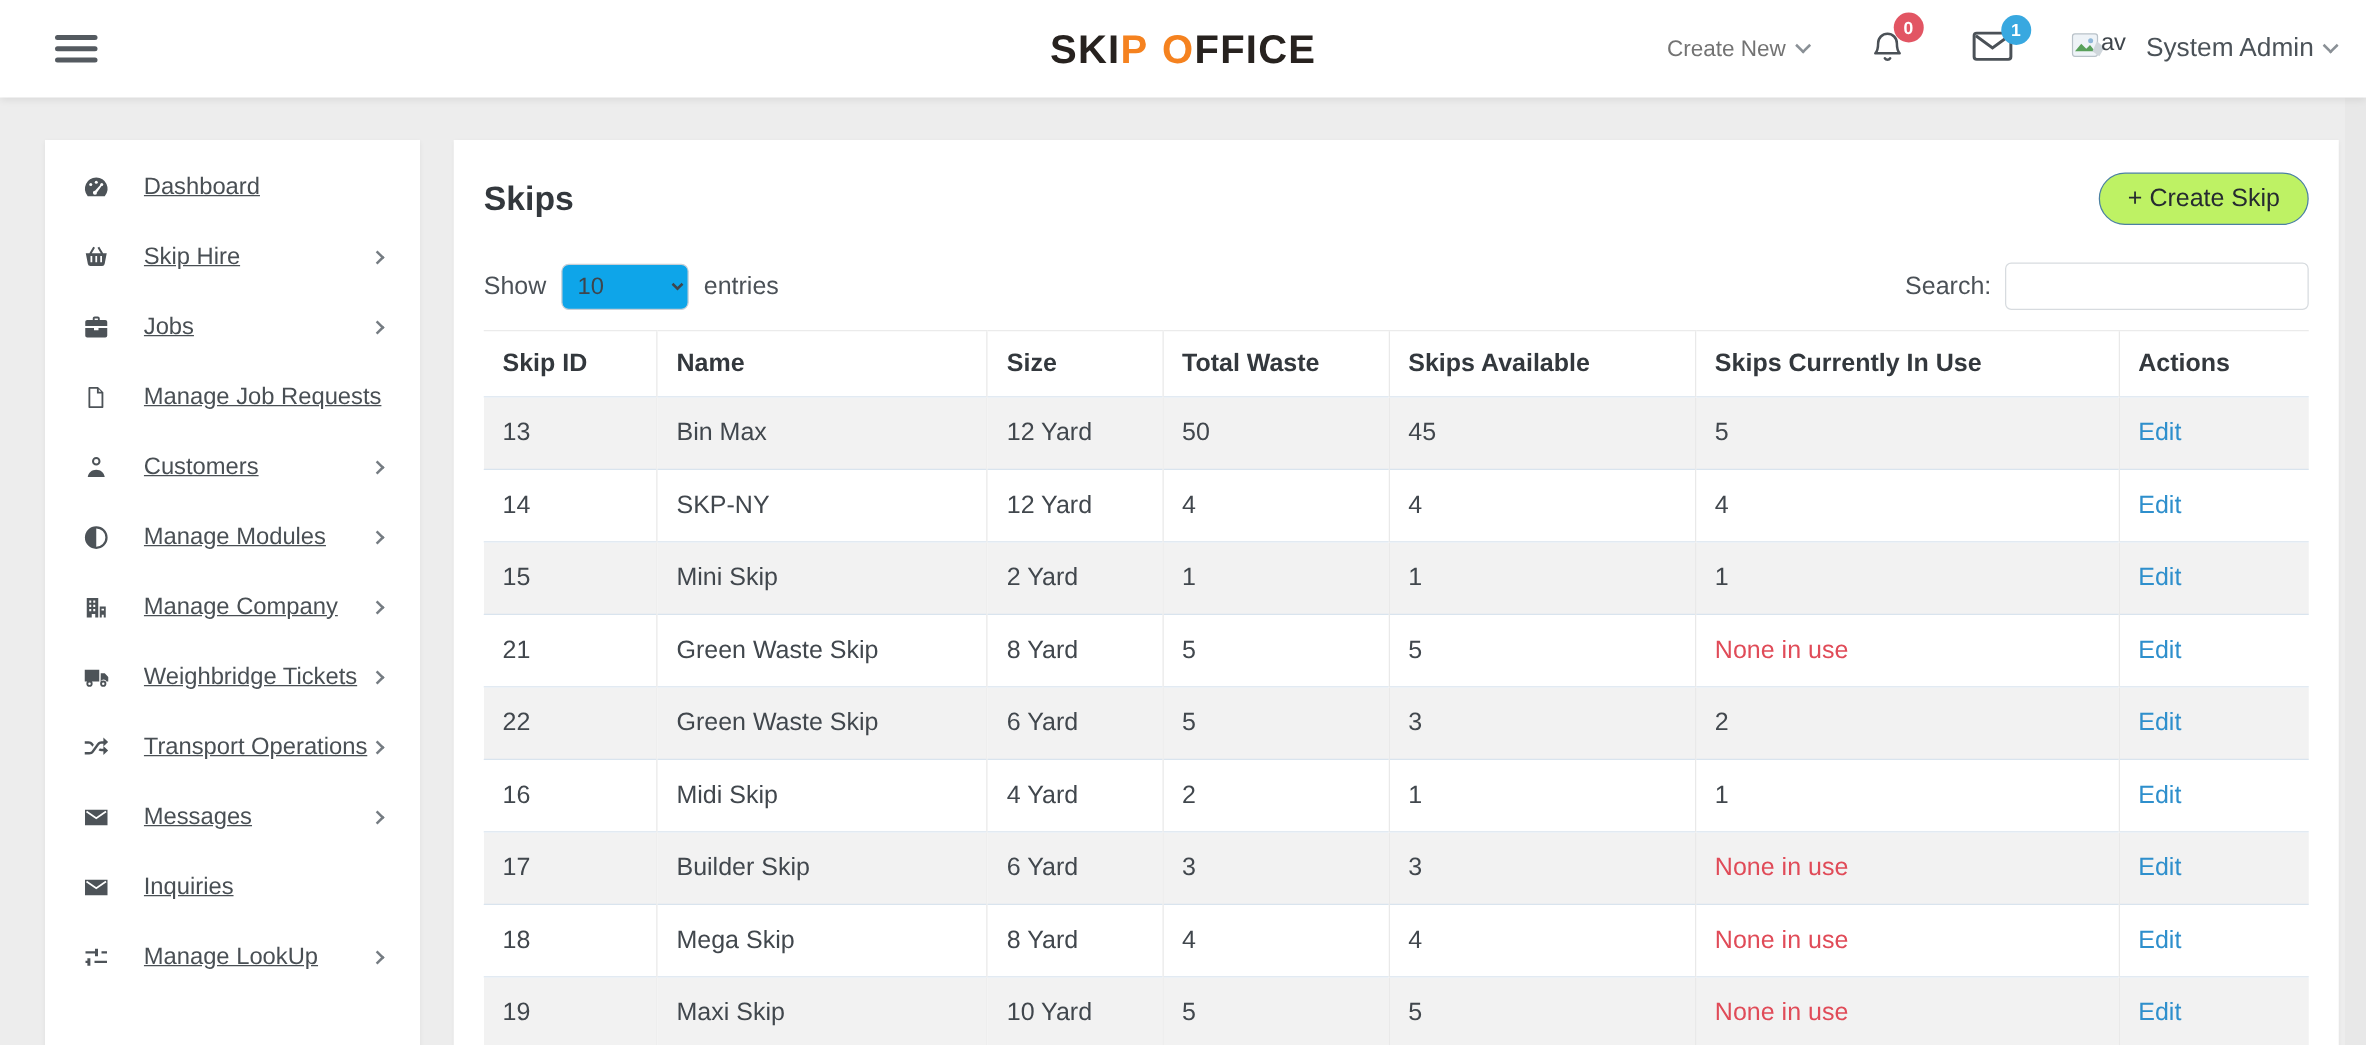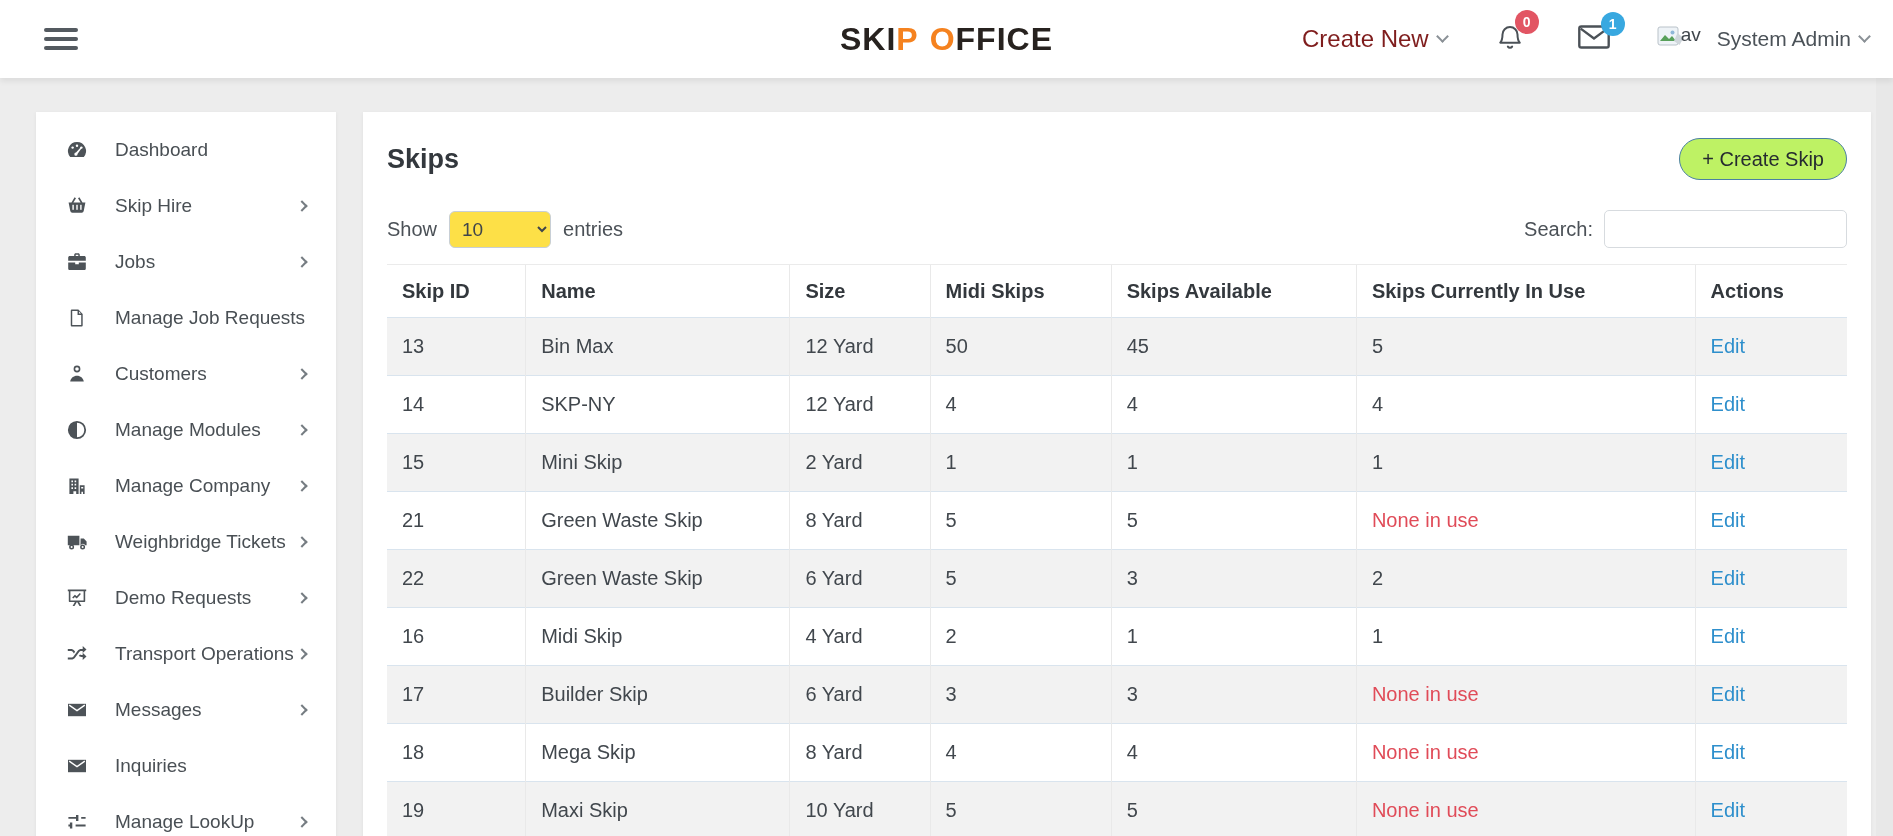--- a/index.html
+++ b/index.html
@@ -14,51 +14,51 @@
   }
   
   .header{position:absolute;top:0;left:0;width:1893px;height:78px;background:#fff;
     box-shadow:0 3px 6px rgba(0,0,0,.08);display:flex;align-items:center;z-index:10;}
   .hamburger{margin-left:44px;width:34px;cursor:pointer;}
   .hamburger span{display:block;height:4px;background:#545a60;border-radius:2px;margin:5px 0;}
   .logo{position:absolute;left:50%;transform:translateX(-50%);font-size:32px;font-weight:800;
     letter-spacing:1px;white-space:nowrap;user-select:none;}
   .logo .dark{color:#27221f;} .logo .orange{color:var(--brand-orange);} .logo .gap{margin-left:11px;}
   .header-right{margin-left:auto;display:flex;align-items:center;margin-right:24px;}
-  .create-new{display:flex;align-items:center;color:#7f1d1d;font-size:24px;cursor:pointer;margin-right:48px;}
+  .create-new{display:flex;align-items:center;color:#737373;font-size:18px;cursor:pointer;margin-right:48px;}
   .chev{width:9px;height:9px;border-right:2px solid #8a9096;border-bottom:2px solid #8a9096;
     transform:rotate(45deg);margin-left:9px;margin-top:-5px;}
   .icon-wrap{position:relative;cursor:pointer;}
   .icon-wrap.bell{margin-right:52px;}
   .icon-wrap.mail{margin-right:46px;}
   .badge{position:absolute;top:-11px;right:-14px;min-width:24px;height:24px;padding:0 4px;border-radius:12px;
     color:#fff;font-size:14px;font-weight:bold;display:flex;align-items:center;justify-content:center;}
   .badge.red{background:var(--badge-red);} .badge.blue{background:var(--badge-blue);}
   .avatar{display:flex;align-items:flex-start;margin-right:16px;cursor:pointer;}
   .avatar .alt{font-size:19px;color:#3f454b;margin-left:-4px;}
   .user-menu{display:flex;align-items:center;color:#4b5258;font-size:21px;cursor:pointer;}
   
   .sidebar{position:absolute;left:36px;top:112px;width:300px;height:780px;background:#fff;
     box-shadow:0 1px 4px rgba(0,0,0,.06);padding-top:10px;}
   .side-item{display:flex;align-items:center;height:56px;padding:0 30px 0 28px;color:#494f54;
     font-size:19px;cursor:pointer;}
   .side-item .icon{width:26px;height:26px;margin-right:25px;flex:none;display:flex;align-items:center;justify-content:center;}
-  .side-item .lbl{flex:1;white-space:nowrap;overflow:hidden;}
+  .side-item .lbl{flex:1;white-space:nowrap;overflow:hidden;text-decoration:underline;}
   .side-chev{width:8px;height:8px;border-right:2px solid #757c82;border-bottom:2px solid #757c82;
     transform:rotate(-45deg);flex:none;}
   
   .card{position:absolute;left:363px;top:112px;width:1508px;height:900px;background:#fff;
     box-shadow:0 1px 4px rgba(0,0,0,.06);padding:26px 24px;}
   .card-head{display:flex;align-items:center;justify-content:space-between;}
   .page-title{font-size:27px;font-weight:bold;color:#33383d;}
   .create-skip{height:42px;padding:0 22px;border-radius:21px;border:1px solid #4b80a2;background:#bef264;
     font-size:20px;color:#262b30;font-family:inherit;cursor:pointer;}
   .controls{margin-top:30px;display:flex;align-items:center;font-size:20px;color:#4b5157;}
   .page-size{width:102px;height:37px;font-size:19px;font-family:inherit;color:#3f454b;
-    border:1px solid #c8cfd6;border-radius:6px;padding:0 8px;margin:0 12px;background:#fde047;}
+    border:1px solid #c8cfd6;border-radius:6px;padding:0 8px;margin:0 12px;background:#0ea5e9;}
   .search-box{margin-left:auto;display:flex;align-items:center;}
   .search-input{width:243px;height:38px;border:1px solid #d7dbdf;border-radius:5px;margin-left:11px;
     font-size:19px;font-family:inherit;padding:0 10px;outline:none;}
   table{margin-top:16px;width:100%;border-collapse:collapse;font-size:20px;table-layout:fixed;}
   thead th{text-align:left;font-weight:bold;color:#33383d;height:53px;padding:0 6px 0 15px;
     border-top:1px solid #ebebeb;background:#fff;cursor:pointer;}
   thead th + th, tbody td + td{border-left:1px solid #e9e9e9;}
   tbody td{height:58px;padding:0 6px 0 15px;color:#41474d;border-top:1px solid #d9e4ee;
     white-space:nowrap;overflow:hidden;}
   tbody tr:nth-child(odd) td{background:#f2f2f2;}
@@ -208,29 +208,20 @@
       <svg width="26" height="24" viewBox="0 0 24 24">
           <path fill="#4d5358" d="M2.8 5.8h11.6v9.4H2.8V5.8zm12.8 2.8h3.2l2.8 3v3.6h-1.4a2.5 2.5 0 0 0-4.6 0h-.1l.1-6.6zM6.6 14.4a2.5 2.5 0 1 1 0 5 2.5 2.5 0 0 1 0-5zm11 0a2.5 2.5 0 1 1 0 5 2.5 2.5 0 0 1 0-5z"></path>
           <circle cx="6.6" cy="16.9" r="1" fill="#fff"></circle>
           <circle cx="17.6" cy="16.9" r="1" fill="#fff"></circle>
         </svg>
     </span>
     <span class="lbl">Weighbridge Tickets</span>
     <span class="side-chev"></span>
   </div>
 
-  <div class="side-item">
-    <span class="icon">
-      <svg width="24" height="24" viewBox="0 0 24 24">
-          <path fill="#4d5358" d="M2.8 3.6h18.4v1.6h-1V15c0 .6-.4 1-1 1h-5.1l2.3 3.9h-1.9L12.1 16h-.2l-2.4 3.9H7.6L9.9 16H4.8c-.6 0-1-.4-1-1V5.2h-1V3.6zm2.6 1.6v9.2h13.2V5.2H5.4zm1.8 6.2 2.7-2.6 1.8 1.5 3.1-3.4 1.1 1-4.1 4.5-1.9-1.5-1.7 1.6-1-1.1z"></path>
-        </svg>
-    </span>
-    <span class="lbl">Demo Requests</span>
-    <span class="side-chev"></span>
-  </div>
 
   <div class="side-item">
     <span class="icon">
       <svg width="26" height="24" viewBox="0 0 24 24">
           <path fill="#4d5358" d="M2.8 7h3c1.5 0 2.7.6 3.6 1.8l.7 1-1.2 1.6-1-1.4c-.6-.8-1.2-1.1-2.1-1.1h-3V7zm14.9-3.1 3.8 3.6-3.8 3.6V8.9h-1.4c-.9 0-1.5.3-2.1 1.1l-4.2 5.7c-.9 1.2-2.1 1.8-3.6 1.8h-3.6v-1.9h3.6c.9 0 1.5-.3 2.1-1.1l4.2-5.7C13.6 7.6 14.8 7 16.3 7h1.4V3.9zm0 9.1v-2.2l3.8 3.6-3.8 3.6v-3.1h-1.4c-1 0-1.8-.3-2.5-.8l1.2-1.6c.4.3.8.5 1.3.5h1.4z"></path>
         </svg>
     </span>
     <span class="lbl">Transport Operations</span>
     <span class="side-chev"></span>
   </div>
@@ -294,21 +285,21 @@
         <col style="width:12.4%">
       <col style="width:16.8%">
         <col style="width:23.2%">
         <col style="width:10.4%">
     </colgroup>
     <thead>
       <tr>
         <th>Skip ID</th>
         <th>Name</th>
         <th>Size</th>
-        <th>Midi Skips</th>
+        <th>Total Waste</th>
         <th>Skips Available</th>
         <th>Skips Currently In Use</th>
         <th>Actions</th>
       </tr>
     </thead>
     <tbody>
         <tr>
           <td>13</td>
           <td>Bin Max</td>
           <td>12 Yard</td>

